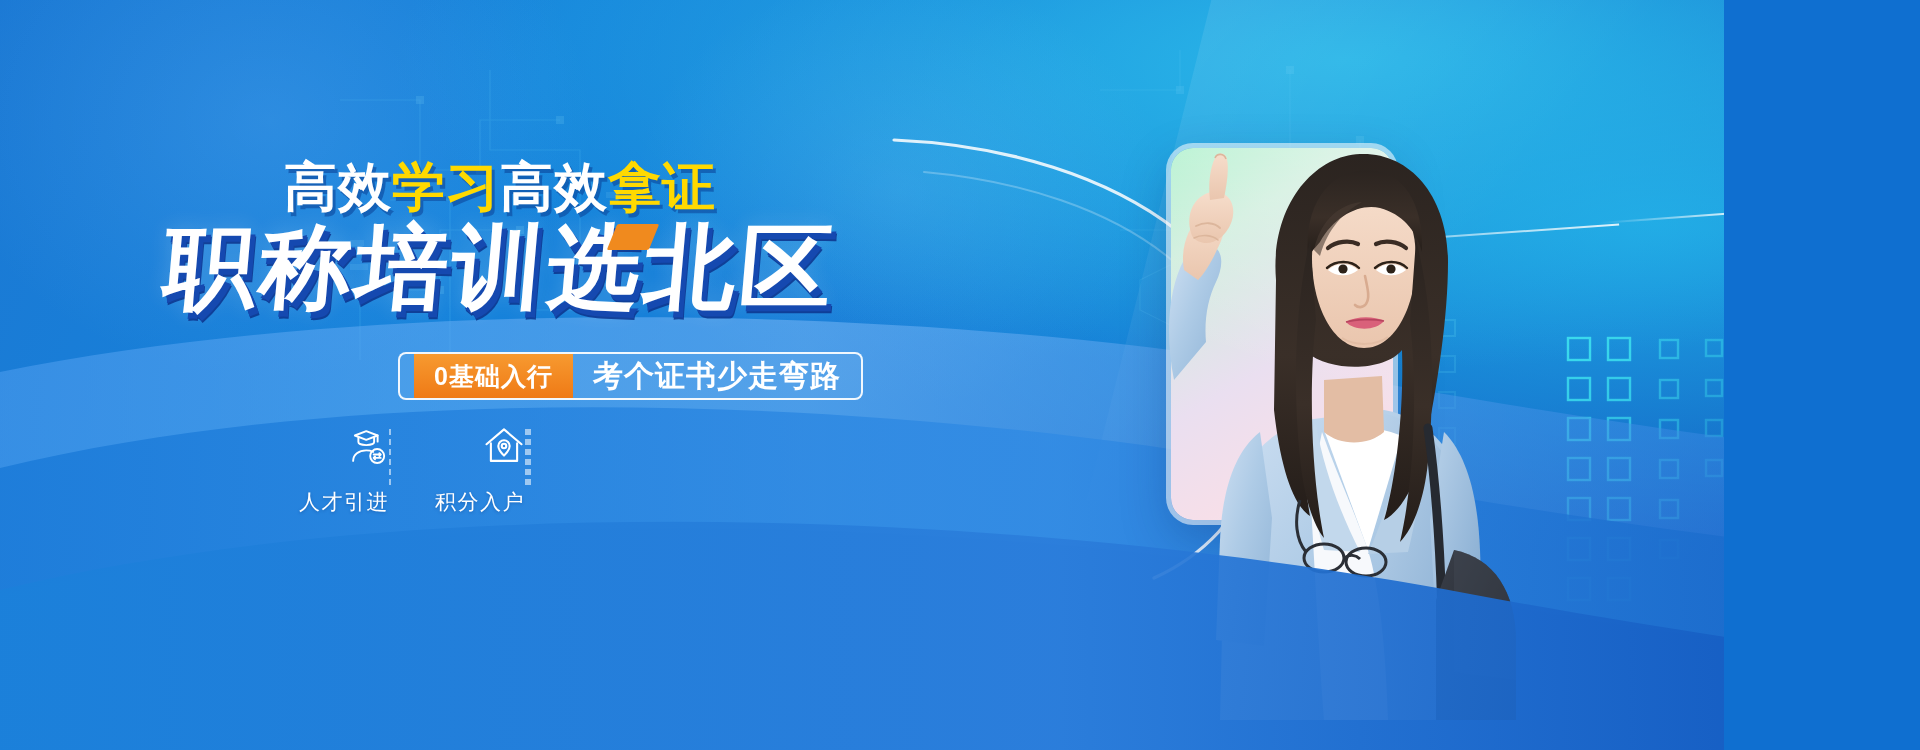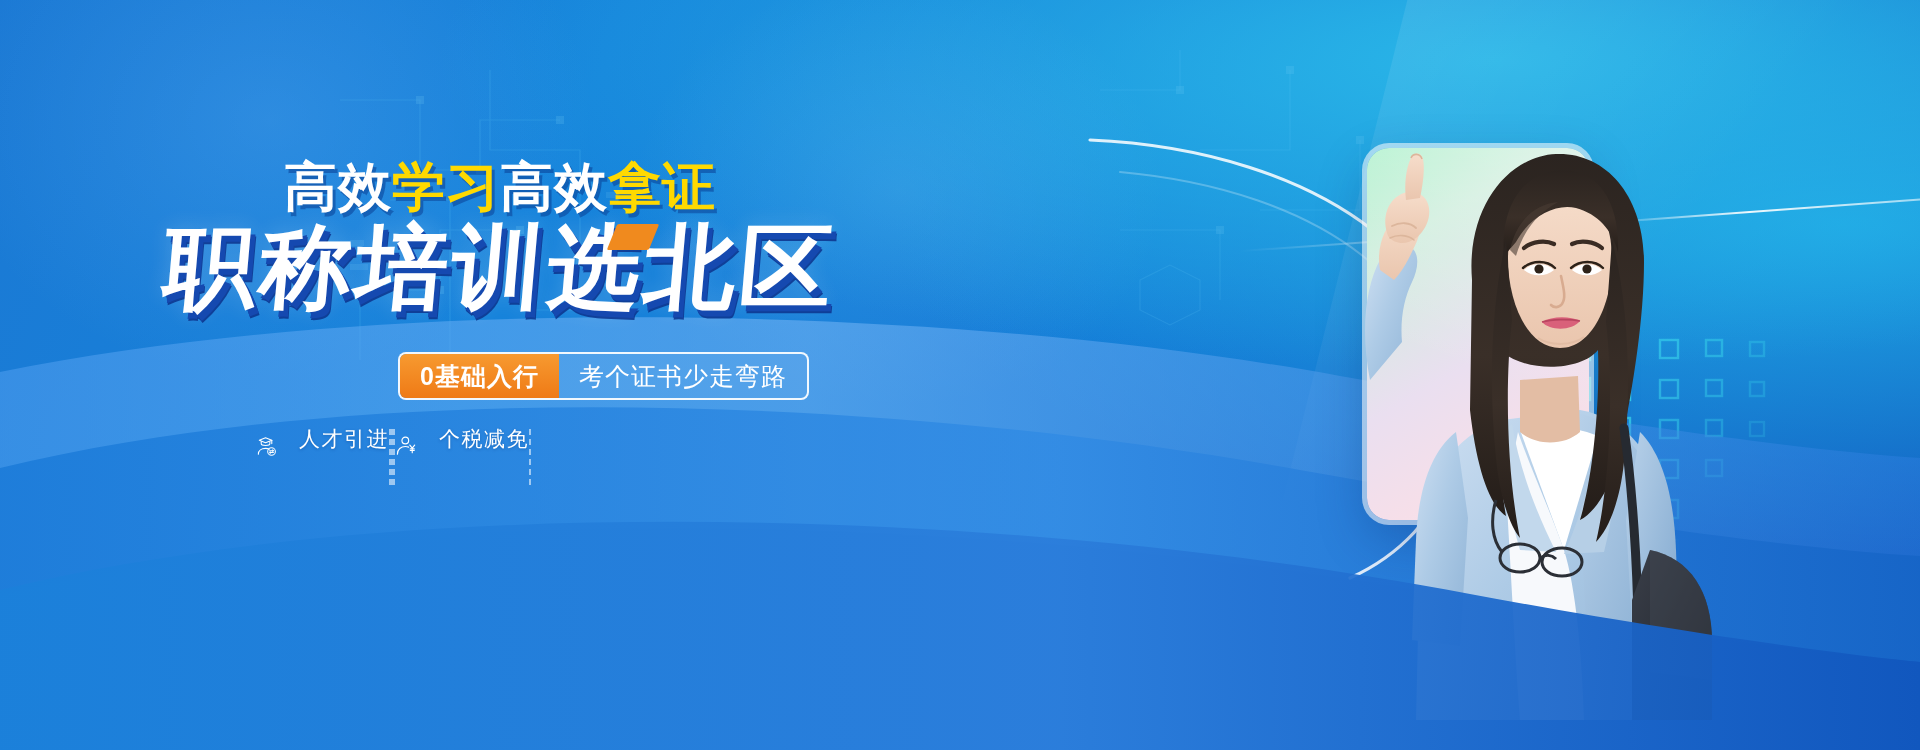--- a/index.html
+++ b/index.html
@@ -1,20 +1,20 @@
 <!DOCTYPE html>
 <html><head>
 <meta charset="utf-8">
 <style>
   * { margin:0; padding:0; box-sizing:border-box; }
   html,body { width:1920px; height:750px; overflow:hidden; background:#0f6fd0; }
   body { font-family:"Liberation Sans","DejaVu Sans",sans-serif; }
 
   .banner{
-    position:relative; width:1920px; height:750px; overflow:hidden;
+    position:relative; width:1724px; height:750px; overflow:hidden;
     background:
       radial-gradient(120% 90% at 78% 8%, #29b6e8 0%, rgba(41,182,232,0) 46%),
       radial-gradient(90% 80% at 96% 30%, #1ea6e4 0%, rgba(30,166,228,0) 55%),
       linear-gradient(115deg,#1b79d4 0%, #1683db 28%, #1479d6 55%, #1468c9 78%, #1157bd 100%);
   }
 
   
   .bg-layer{ position:absolute; inset:0; pointer-events:none; }
 
   .glow-tl{
@@ -94,35 +94,36 @@
     border:2px solid rgba(255,255,255,.92); border-radius:8px;
     overflow:hidden;
     background:rgba(255,255,255,.05);
   }
   .sub-left{
     display:flex; align-items:center; justify-content:center;
     padding:0 20px;
     background:linear-gradient(180deg,#f79a30 0%, #ef7a16 100%);
     color:#fff; font-size:25px; font-weight:700; letter-spacing:1px;
     white-space:nowrap;
+    margin-left:14px;
   }
   .sub-right{
     display:flex; align-items:center; justify-content:center;
     padding:0 20px;
-    color:#ffffff; font-size:25px; font-weight:400; letter-spacing:1px;
+    color:#ffffff; font-size:30px; font-weight:700; letter-spacing:1px;
     white-space:nowrap;
   }
 
   
   .features{
     position:absolute; left:255px; top:425px;
     display:flex; align-items:flex-start;
   }
   .feature{
-    width:134px; display:flex; flex-direction:row; align-items:flex-start;
+    width:134px; display:flex; flex-direction:column; align-items:flex-end;
     gap:21px;
   }
   .feature .ic{ width:42px; height:42px; display:block; }
   .feature .lbl{
     color:#ffffff; font-size:21px; letter-spacing:1.5px; white-space:nowrap;
     text-shadow:0 1px 3px rgba(10,50,120,.35);
   }
   .divider{
     width:0; height:56px; margin-top:4px;
     border-left:2px dashed rgba(255,255,255,.55);
@@ -302,39 +303,37 @@
             <circle cx="34.5" cy="35.5" r="8"></circle>
             <path d="M30.5 33.8 H38 M37 32.2 L38.6 33.8 L37 35.4"></path>
             <path d="M38.5 37.6 H31 M32 36 L30.4 37.6 L32 39.2"></path>
           </g>
         </svg>
         <div class="lbl">人才引进</div>
       </div>
 
       <div class="divider"></div>
 
-
-      <div class="divider"></div>
-
-
-      <div class="divider"></div>
-
       <div class="feature">
         <svg class="ic" viewBox="0 0 48 48">
           <g fill="none" stroke="#ffffff" stroke-width="2.4" stroke-linecap="round" stroke-linejoin="round">
-            <circle cx="21.5" cy="12.5" r="7"></circle>
-            <path d="M5 41 C5 31 12.5 25 21.5 25 C24 25 26.3 25.5 28.4 26.4"></path>
-            <path d="M31 22 L36 28.5 L41 22"></path>
-            <path d="M36 28.5 V38"></path>
-            <path d="M31.8 30 H40.2"></path>
-            <path d="M31.8 33.4 H40.2"></path>
+            <path d="M4 22 L24 5 L44 22"></path>
+            <path d="M9 21 V41 H39 V21"></path>
+            <path d="M24 17.5 C27.6 17.5 30.5 20.4 30.5 24 C30.5 28.6 24 35 24 35 C24 35 17.5 28.6 17.5 24 C17.5 20.4 20.4 17.5 24 17.5 Z"></path>
+            <circle cx="24" cy="24" r="2.6"></circle>
           </g>
         </svg>
-        <div class="lbl">个税减免</div>
+        <div class="lbl">积分入户</div>
       </div>
+
+      <div class="divider"></div>
+
+
+      <div class="divider"></div>
+
 
       <div class="divider"></div>
 
 
     </div>
   </div>
 
   <div class="person-zone">
 
     <svg class="swoosh" viewBox="0 0 520 460">

